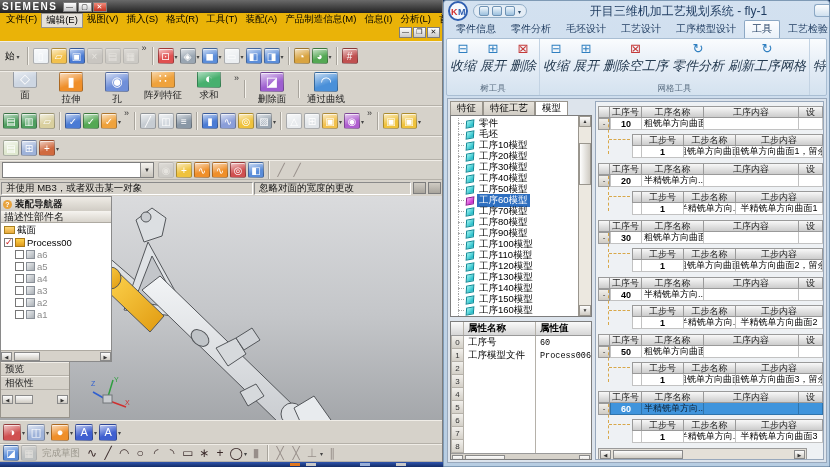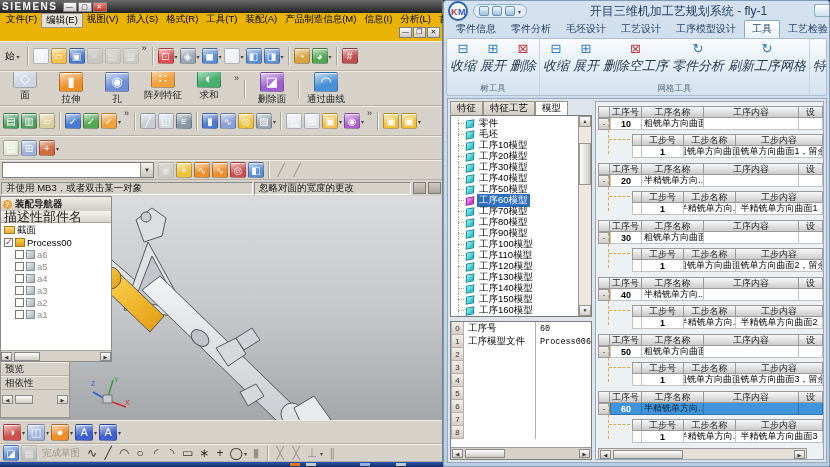--- a/index.html
+++ b/index.html
@@ -46,21 +46,21 @@
   .pseg.l { width:252px; flex:none; }
   .pseg.r { flex:1; }
   .picon { width:13px; height:12px; background:linear-gradient(#cfcbc3,#a8a49c); border:1px solid #7d7d7d; margin-left:1px; flex:none; }
 
   .nx-main { position:relative; height:266px; overflow:hidden; }
   .gfx { position:absolute; inset:0; background:linear-gradient(#dadbdd,#c4c6c9 45%,#979a9e); }
 
   .navpanel { position:absolute; left:0; top:0; width:112px; height:166px; background:#fff; border:1px solid #8a8a8a; display:flex; flex-direction:column; overflow:hidden; }
   .navhdr { height:14px; background:linear-gradient(#efece6,#d0ccc4); display:flex; align-items:center; gap:3px; padding:0 2px; font-size:9.5px; font-weight:bold; color:#222; flex:none; }
   .navq { width:9px; height:9px; border-radius:50%; background:#e8a33c; color:#fff; font-size:7px; line-height:9px; text-align:center; flex:none; }
-  .navcol { height:12px; background:linear-gradient(#f6f4f0,#d8d4cc); border-bottom:1px solid #aeaaa2; font-size:13px; display:flex; align-items:center; padding:0 3px; color:#222; flex:none; }
+  .navcol { height:12px; background:linear-gradient(#f6f4f0,#d8d4cc); border-bottom:1px solid #aeaaa2; font-size:10px; display:flex; align-items:center; padding:0 3px; color:#222; flex:none; }
   .navrows { flex:1; font-size:9.5px; overflow:hidden; padding-top:1px; }
   .nrow { height:12px; display:flex; align-items:center; gap:2px; padding-left:3px; white-space:nowrap; }
   .nrow .lbl { overflow:hidden; }
   .nrow.child { padding-left:14px; color:#8c8c8c; }
   .chk { width:9px; height:9px; border:1px solid #777; background:#fff; font-size:9px; line-height:7px; color:#cc1f1f; text-align:center; flex:none; font-weight:bold; }
   .cube { width:9px; height:9px; background:linear-gradient(135deg,#eceef0,#aab0b6); border:1px solid #8a9098; flex:none; }
   .folder { width:11px; height:8px; background:linear-gradient(#ffd97a,#e8a93c); border:1px solid #a87f1e; flex:none; }
   .partic { width:10px; height:9px; background:linear-gradient(#ffd34a,#df9a1e); border:1px solid #a87818; flex:none; }
   .navhs { height:11px; background:#d6d2ca; border-top:1px solid #aeaaa2; display:flex; align-items:center; flex:none; }
   .harrow { width:11px; height:9px; background:linear-gradient(#fdfdfd,#cfcbc3); border:1px solid #8a8a8a; font-size:5px; line-height:8px; text-align:center; color:#333; flex:none; }
@@ -637,20 +637,25 @@
                 <span class="klabel">工序160模型</span>
               </div>
             </div>
           <div class="vscroll">
             <span class="sarrow">▲</span>
             <span class="sthumb"></span>
             <span class="sarrow vsp">▼</span>
           </div>
         </div>
         <div class="kprops">
+          <div class="phdr">
+            <span class="pc0"></span>
+            <span class="pc1">属性名称</span>
+            <span class="pc2">属性值</span>
+          </div>
           <div id="km-props">
               <div class="prow">
                 <span class="pc0">0</span>
                 <span class="pc1">工序号</span>
                 <span class="pc2 pval">60</span>
               </div>
               <div class="prow">
                 <span class="pc0">1</span>
                 <span class="pc1">工序模型文件</span>
                 <span class="pc2 pval">Process006.p</span>

